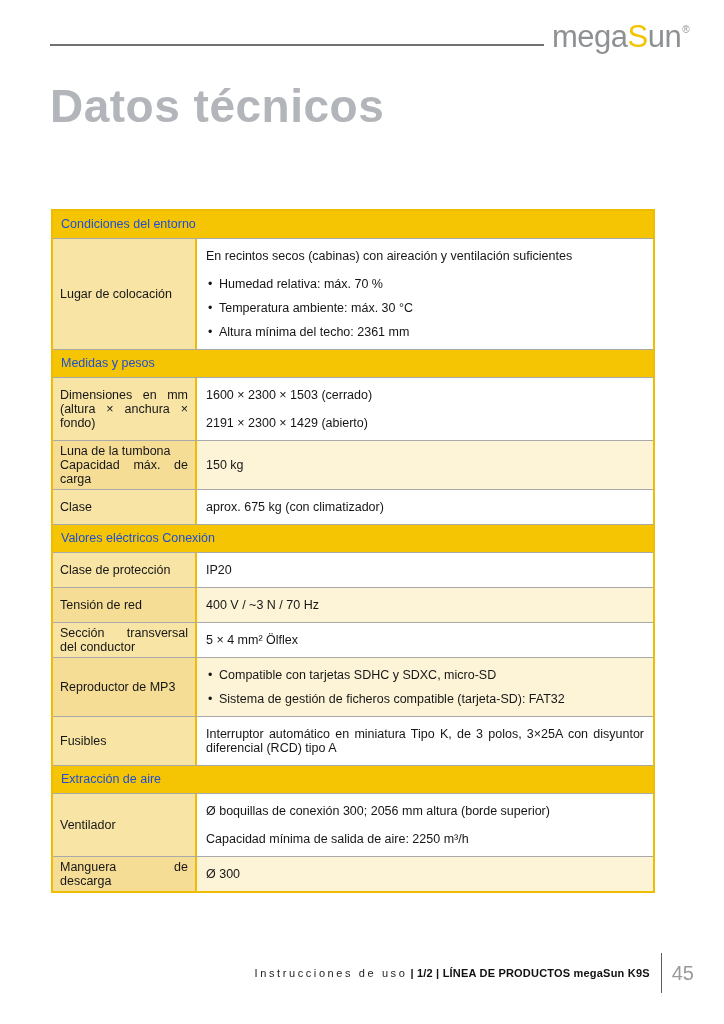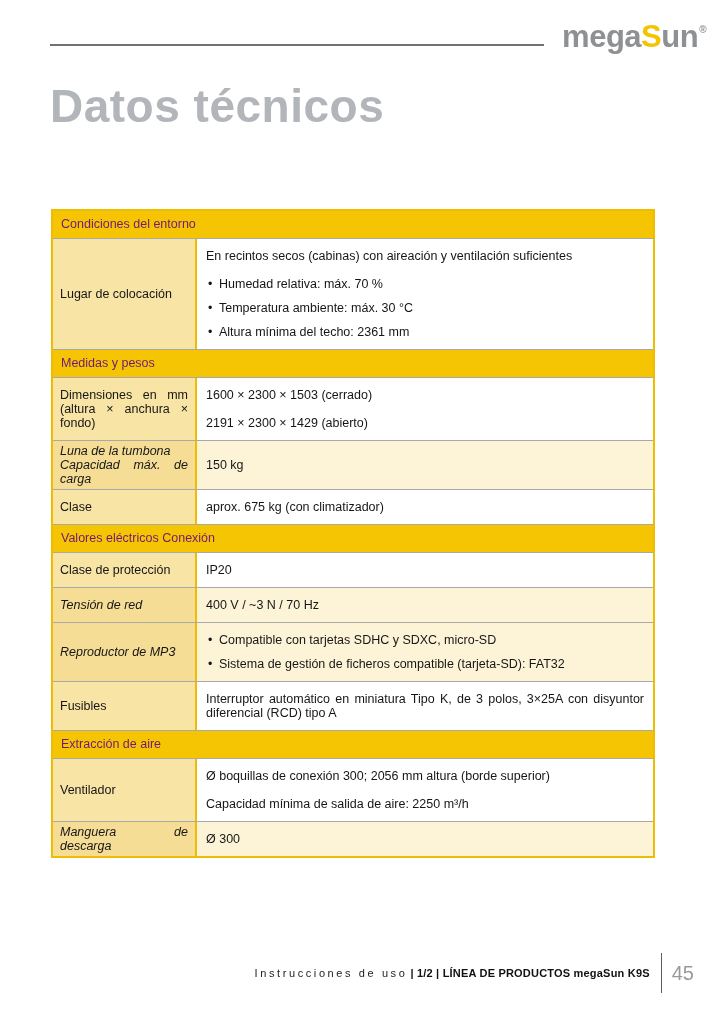--- a/index.html
+++ b/index.html
@@ -9,22 +9,22 @@
     font-family:"Liberation Sans", sans-serif;
     -webkit-font-smoothing:antialiased;
   }
 
   
   .header-rule {
     position:absolute; left:50px; top:44px; width:494px; height:2px;
     background:#717171;
   }
   .logo {
-    position:absolute; top:13px; right:18px;
-    font-size:31px; font-weight:bold; letter-spacing:-0.5px;
+    position:absolute; top:13px; right:35px;
+    font-size:31px; font-weight:normal; letter-spacing:-0.5px;
     color:var(--logo-gray, #8e9194); line-height:34px;
   }
   .logo .accent { color:var(--brand-yellow, #f5c400); }
   .logo .reg { font-size:10px; vertical-align:14px; margin-left:1px; }
 
   
   .page-title {
     position:absolute; left:50px; top:79px; margin:0;
     font-size:46px; font-weight:bold; letter-spacing:0.5px;
     color:var(--title-gray, #b2b5b9);
@@ -33,31 +33,31 @@
   
   .tech-table {
     position:absolute; left:51px; top:209px; width:604px;
     box-sizing:border-box;
     border:2px solid var(--table-border-gold, #eebc00);
     font-size:12.5px; line-height:14px; color:#161616;
   }
   .tech-table > * + * { border-top:1px solid var(--row-separator, #a9a9a9); }
   .sec-header {
     background:var(--section-header-bg, #f5c504);
-    padding:6px 8px 7px 8px; color:#701a75;
+    padding:6px 8px 7px 8px; color:#1d4ed8;
   }
   .t-row { display:flex; align-items:stretch; }
   .cell-label {
     flex:0 0 144px; box-sizing:border-box;
     background:var(--label-bg, #f8e4a4);
     border-right:2px solid var(--table-border-gold, #eebc00);
     padding:3px 7px; display:flex; flex-direction:column; justify-content:center;
     text-align:justify; white-space:pre-line;
   }
-  .t-row.alt .cell-label { background:var(--label-bg-alt, #f6dd96);font-style:italic; }
+  .t-row.alt .cell-label { background:var(--label-bg-alt, #f6dd96); }
   .cell-value {
     flex:1 1 auto; box-sizing:border-box;
     background:var(--value-bg, #ffffff);
     padding:3px 9px; display:flex; flex-direction:column; justify-content:center;
   }
   .t-row.alt .cell-value { background:var(--value-bg-alt, #fdf4d8); }
   .vline { margin:7px 0; text-align:justify; position:relative; }
   .vline.bulleted { padding-left:13px; }
   .vline.bulleted + .vline.bulleted { margin-top:3px; }
   .vline .bullet-marker { position:absolute; left:2px; top:0; }
@@ -121,20 +121,26 @@
       <div class="cell-value">
         <div class="vline">IP20</div>
       </div>
     </div>
     <div class="t-row alt">
       <div class="cell-label">Tensión de red</div>
       <div class="cell-value">
         <div class="vline">400 V / ~3 N / 70 Hz</div>
       </div>
     </div>
+    <div class="t-row">
+      <div class="cell-label">Sección transversal del conductor</div>
+      <div class="cell-value">
+        <div class="vline">5 × 4 mm² Ölflex</div>
+      </div>
+    </div>
     <div class="t-row alt">
       <div class="cell-label">Reproductor de MP3</div>
       <div class="cell-value">
         <div class="vline bulleted"><div class="bullet-marker" style="position: absolute;">•</div>Compatible con tarjetas SDHC y SDXC, micro-SD</div>
         <div class="vline bulleted"><div class="bullet-marker" style="position: absolute;">•</div>Sistema de gestión de ficheros compatible (tarjeta-SD): FAT32</div>
       </div>
     </div>
     <div class="t-row">
       <div class="cell-label">Fusibles</div>
       <div class="cell-value">

